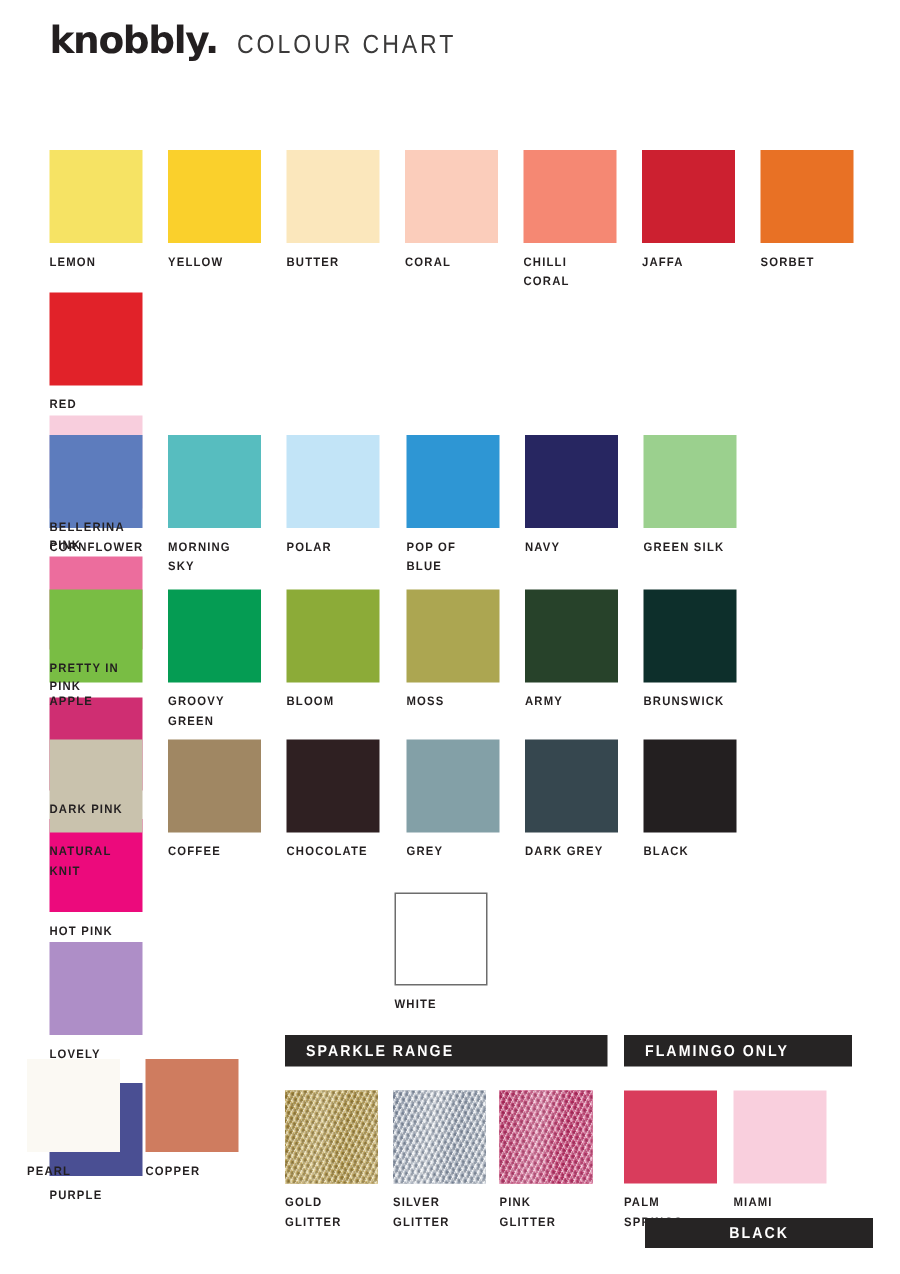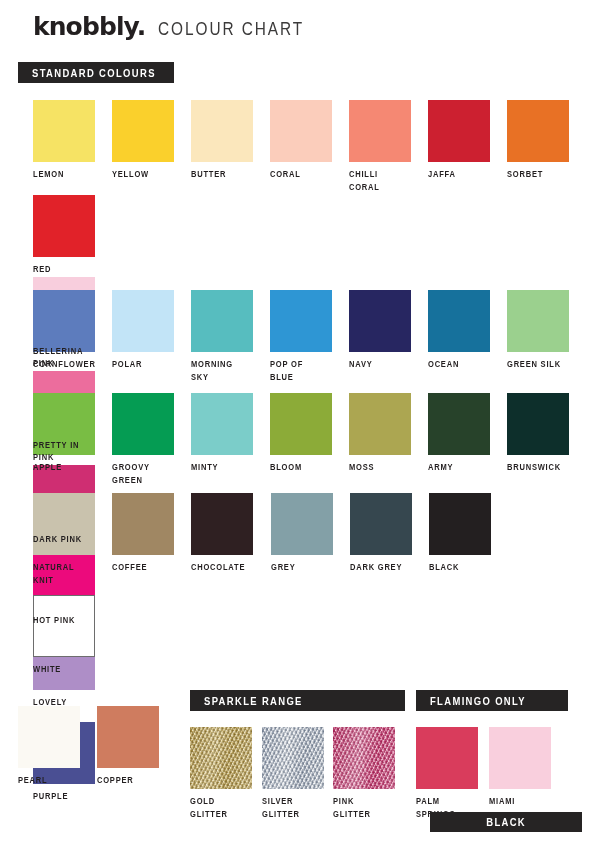--- a/index.html
+++ b/index.html
@@ -130,21 +130,21 @@
     transform: scaleX(0.92);
     transform-origin: left center;
   }
 
   
   .std-row.r0 { height: 95px; }
   .std-row.r1 { height: 95px; flex-direction: column; }
   .std-row.r2 { height: 103px; }
   .std-row.r3 { height: 100px; }
   .std-row.r4 { height: 102px; }
-  .std-row.r5 { height: 80px; }
+  .std-row.r5 { height: 80px; justify-content: center; }
 
   
   .range {
     position: absolute;
   }
   #range-luxe   { left: 18px;  top: 690px; width: 160px; }
   #range-sparkle{ left: 190px; top: 690px; width: 215px; }
   #range-flamingo{left: 416px; top: 690px; width: 152px; }
 
   .range .banner {
@@ -199,23 +199,20 @@
 </head>
 <body>
 
 <div class="page">
 
   <div class="header">
     <div class="brand"><span>knobbly</span><span class="brand-dot">.</span></div>
     <div class="chart-title">COLOUR CHART</div>
   </div>
 
-  <div class="banner" id="banner-standard">
-    <span>STANDARD COLOURS</span>
-  </div>
 
   <div class="std-grid" id="std-grid">
       <div class="std-row r0">
         <div class="cell">
           <div class="swatch" style="background: rgb(246, 227, 100);"></div>
           <div class="cap"><span>LEMON</span></div>
         </div>
         <div class="cell">
           <div class="swatch" style="background: rgb(250, 208, 44);"></div>
           <div class="cap"><span>YELLOW</span></div>
@@ -273,58 +270,50 @@
           <div class="swatch" style="background: rgb(74, 79, 147);"></div>
           <div class="cap"><span>PURPLE</span></div>
         </div>
       </div>
       <div class="std-row r2">
         <div class="cell">
           <div class="swatch" style="background: rgb(93, 124, 189);"></div>
           <div class="cap"><span>CORNFLOWER</span></div>
         </div>
         <div class="cell">
-          <div class="swatch" style="background: rgb(194, 228, 247);"></div>
-          <div class="cap"><span>POLAR</span></div>
-        </div>
-        <div class="cell">
           <div class="swatch" style="background: rgb(87, 189, 191);"></div>
           <div class="cap"><span>MORNING
 SKY</span></div>
         </div>
         <div class="cell">
+          <div class="swatch" style="background: rgb(194, 228, 247);"></div>
+          <div class="cap"><span>POLAR</span></div>
+        </div>
+        <div class="cell">
           <div class="swatch" style="background: rgb(46, 150, 212);"></div>
           <div class="cap"><span>POP OF BLUE</span></div>
         </div>
         <div class="cell">
           <div class="swatch" style="background: rgb(39, 38, 97);"></div>
           <div class="cap"><span>NAVY</span></div>
-        </div>
-        <div class="cell">
-          <div class="swatch" style="background: rgb(22, 113, 156);"></div>
-          <div class="cap"><span>OCEAN</span></div>
         </div>
         <div class="cell">
           <div class="swatch" style="background: rgb(155, 208, 142);"></div>
           <div class="cap"><span>GREEN SILK</span></div>
         </div>
       </div>
       <div class="std-row r3">
         <div class="cell">
           <div class="swatch" style="background: rgb(121, 189, 68);"></div>
           <div class="cap"><span>APPLE</span></div>
         </div>
         <div class="cell">
           <div class="swatch" style="background: rgb(5, 156, 83);"></div>
           <div class="cap"><span>GROOVY
 GREEN</span></div>
-        </div>
-        <div class="cell">
-          <div class="swatch" style="background: rgb(123, 205, 201);"></div>
-          <div class="cap"><span>MINTY</span></div>
         </div>
         <div class="cell">
           <div class="swatch" style="background: rgb(140, 171, 56);"></div>
           <div class="cap"><span>BLOOM</span></div>
         </div>
         <div class="cell">
           <div class="swatch" style="background: rgb(172, 166, 81);"></div>
           <div class="cap"><span>MOSS</span></div>
         </div>
         <div class="cell">

